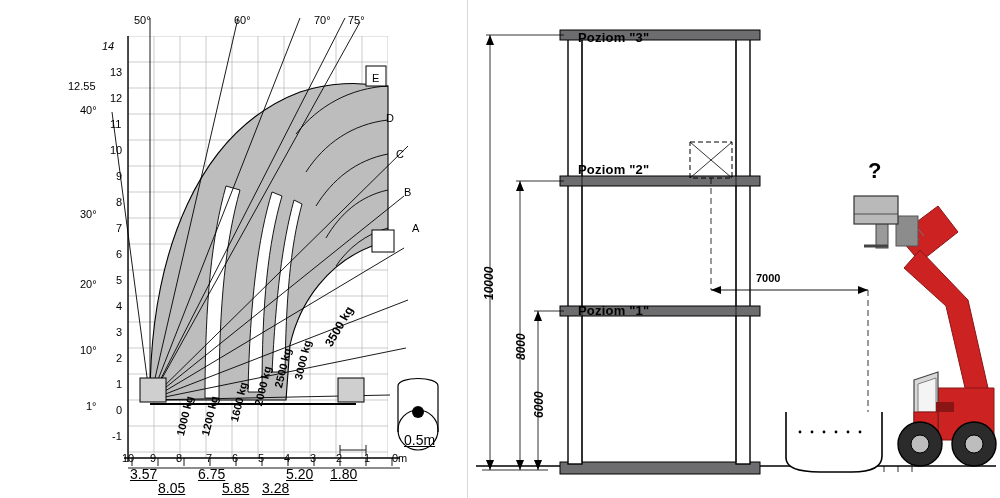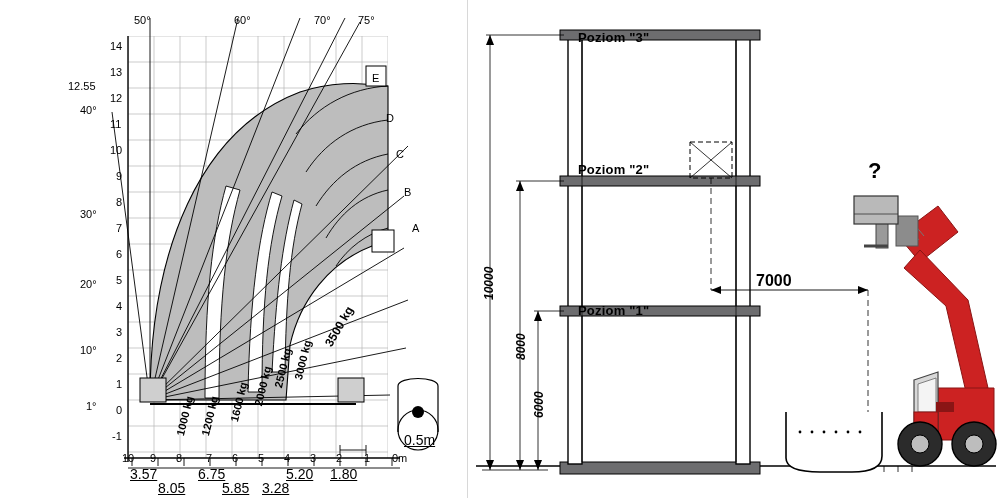--- a/index.html
+++ b/index.html
@@ -49,21 +49,21 @@
     font-size:13px;font-weight:bold;
     white-space:nowrap;
     letter-spacing:0.2px;
   }
   .qmark{
     position:absolute;
     font-size:22px;font-weight:bold;
   }
   .dimtxt{
     position:absolute;
-    font-size:16px;font-weight:bold;
+    font-size:11px;font-weight:bold;
     white-space:nowrap;
   }
 </style>
 </head>
 <body>
 
 <div id="root">
 
   <div class="panel" id="left-panel">
 
@@ -181,21 +181,21 @@
           <line x1="366" y1="458" x2="366" y2="466"></line>
           <line x1="392" y1="458" x2="392" y2="466"></line>
         </g>
 
         <line x1="340" y1="450" x2="366" y2="450" stroke="#000" stroke-width="0.9"></line>
         <line x1="340" y1="445" x2="340" y2="455" stroke="#000" stroke-width="0.9"></line>
         <line x1="366" y1="445" x2="366" y2="455" stroke="#000" stroke-width="0.9"></line>
       </g>
     </svg>
 
-    <div class="lbl" style="left:110px;top:40px;">14</div>
+    <div class="lbl" style="left:102px;top:40px;font-style:italic;">14</div>
     <div class="lbl" style="left:110px;top:66px;">13</div>
     <div class="lbl" style="left:110px;top:92px;">12</div>
     <div class="lbl" style="left:110px;top:118px;">11</div>
     <div class="lbl" style="left:110px;top:144px;">10</div>
     <div class="lbl" style="left:116px;top:170px;">9</div>
     <div class="lbl" style="left:116px;top:196px;">8</div>
     <div class="lbl" style="left:116px;top:222px;">7</div>
     <div class="lbl" style="left:116px;top:248px;">6</div>
     <div class="lbl" style="left:116px;top:274px;">5</div>
     <div class="lbl" style="left:116px;top:300px;">4</div>
@@ -223,21 +223,21 @@
     <div class="lbl small" style="left:198px;top:466px;">6.75</div>
     <div class="lbl small" style="left:222px;top:480px;">5.85</div>
     <div class="lbl small" style="left:242px;top:466px;margin-left:44px;">5.20</div>
     <div class="lbl small" style="left:262px;top:480px;">3.28</div>
     <div class="lbl small" style="left:330px;top:466px;">1.80</div>
     <div class="lbl small" style="left:404px;top:432px;">0.5m</div>
 
     <div class="lbl" style="left:134px;top:14px;">50°</div>
     <div class="lbl" style="left:234px;top:14px;">60°</div>
     <div class="lbl" style="left:314px;top:14px;">70°</div>
-    <div class="lbl" style="left:358px;top:14px;">75°</div>
+    <div class="lbl" style="left:348px;top:14px;">75°</div>
     <div class="lbl" style="left:80px;top:104px;">40°</div>
     <div class="lbl" style="left:80px;top:208px;">30°</div>
     <div class="lbl" style="left:80px;top:278px;">20°</div>
     <div class="lbl" style="left:80px;top:344px;">10°</div>
     <div class="lbl" style="left:86px;top:400px;">1°</div>
 
     <div class="lbl" style="left:372px;top:72px;">E</div>
     <div class="lbl" style="left:386px;top:112px;">D</div>
     <div class="lbl" style="left:396px;top:148px;">C</div>
     <div class="lbl" style="left:404px;top:186px;">B</div>

